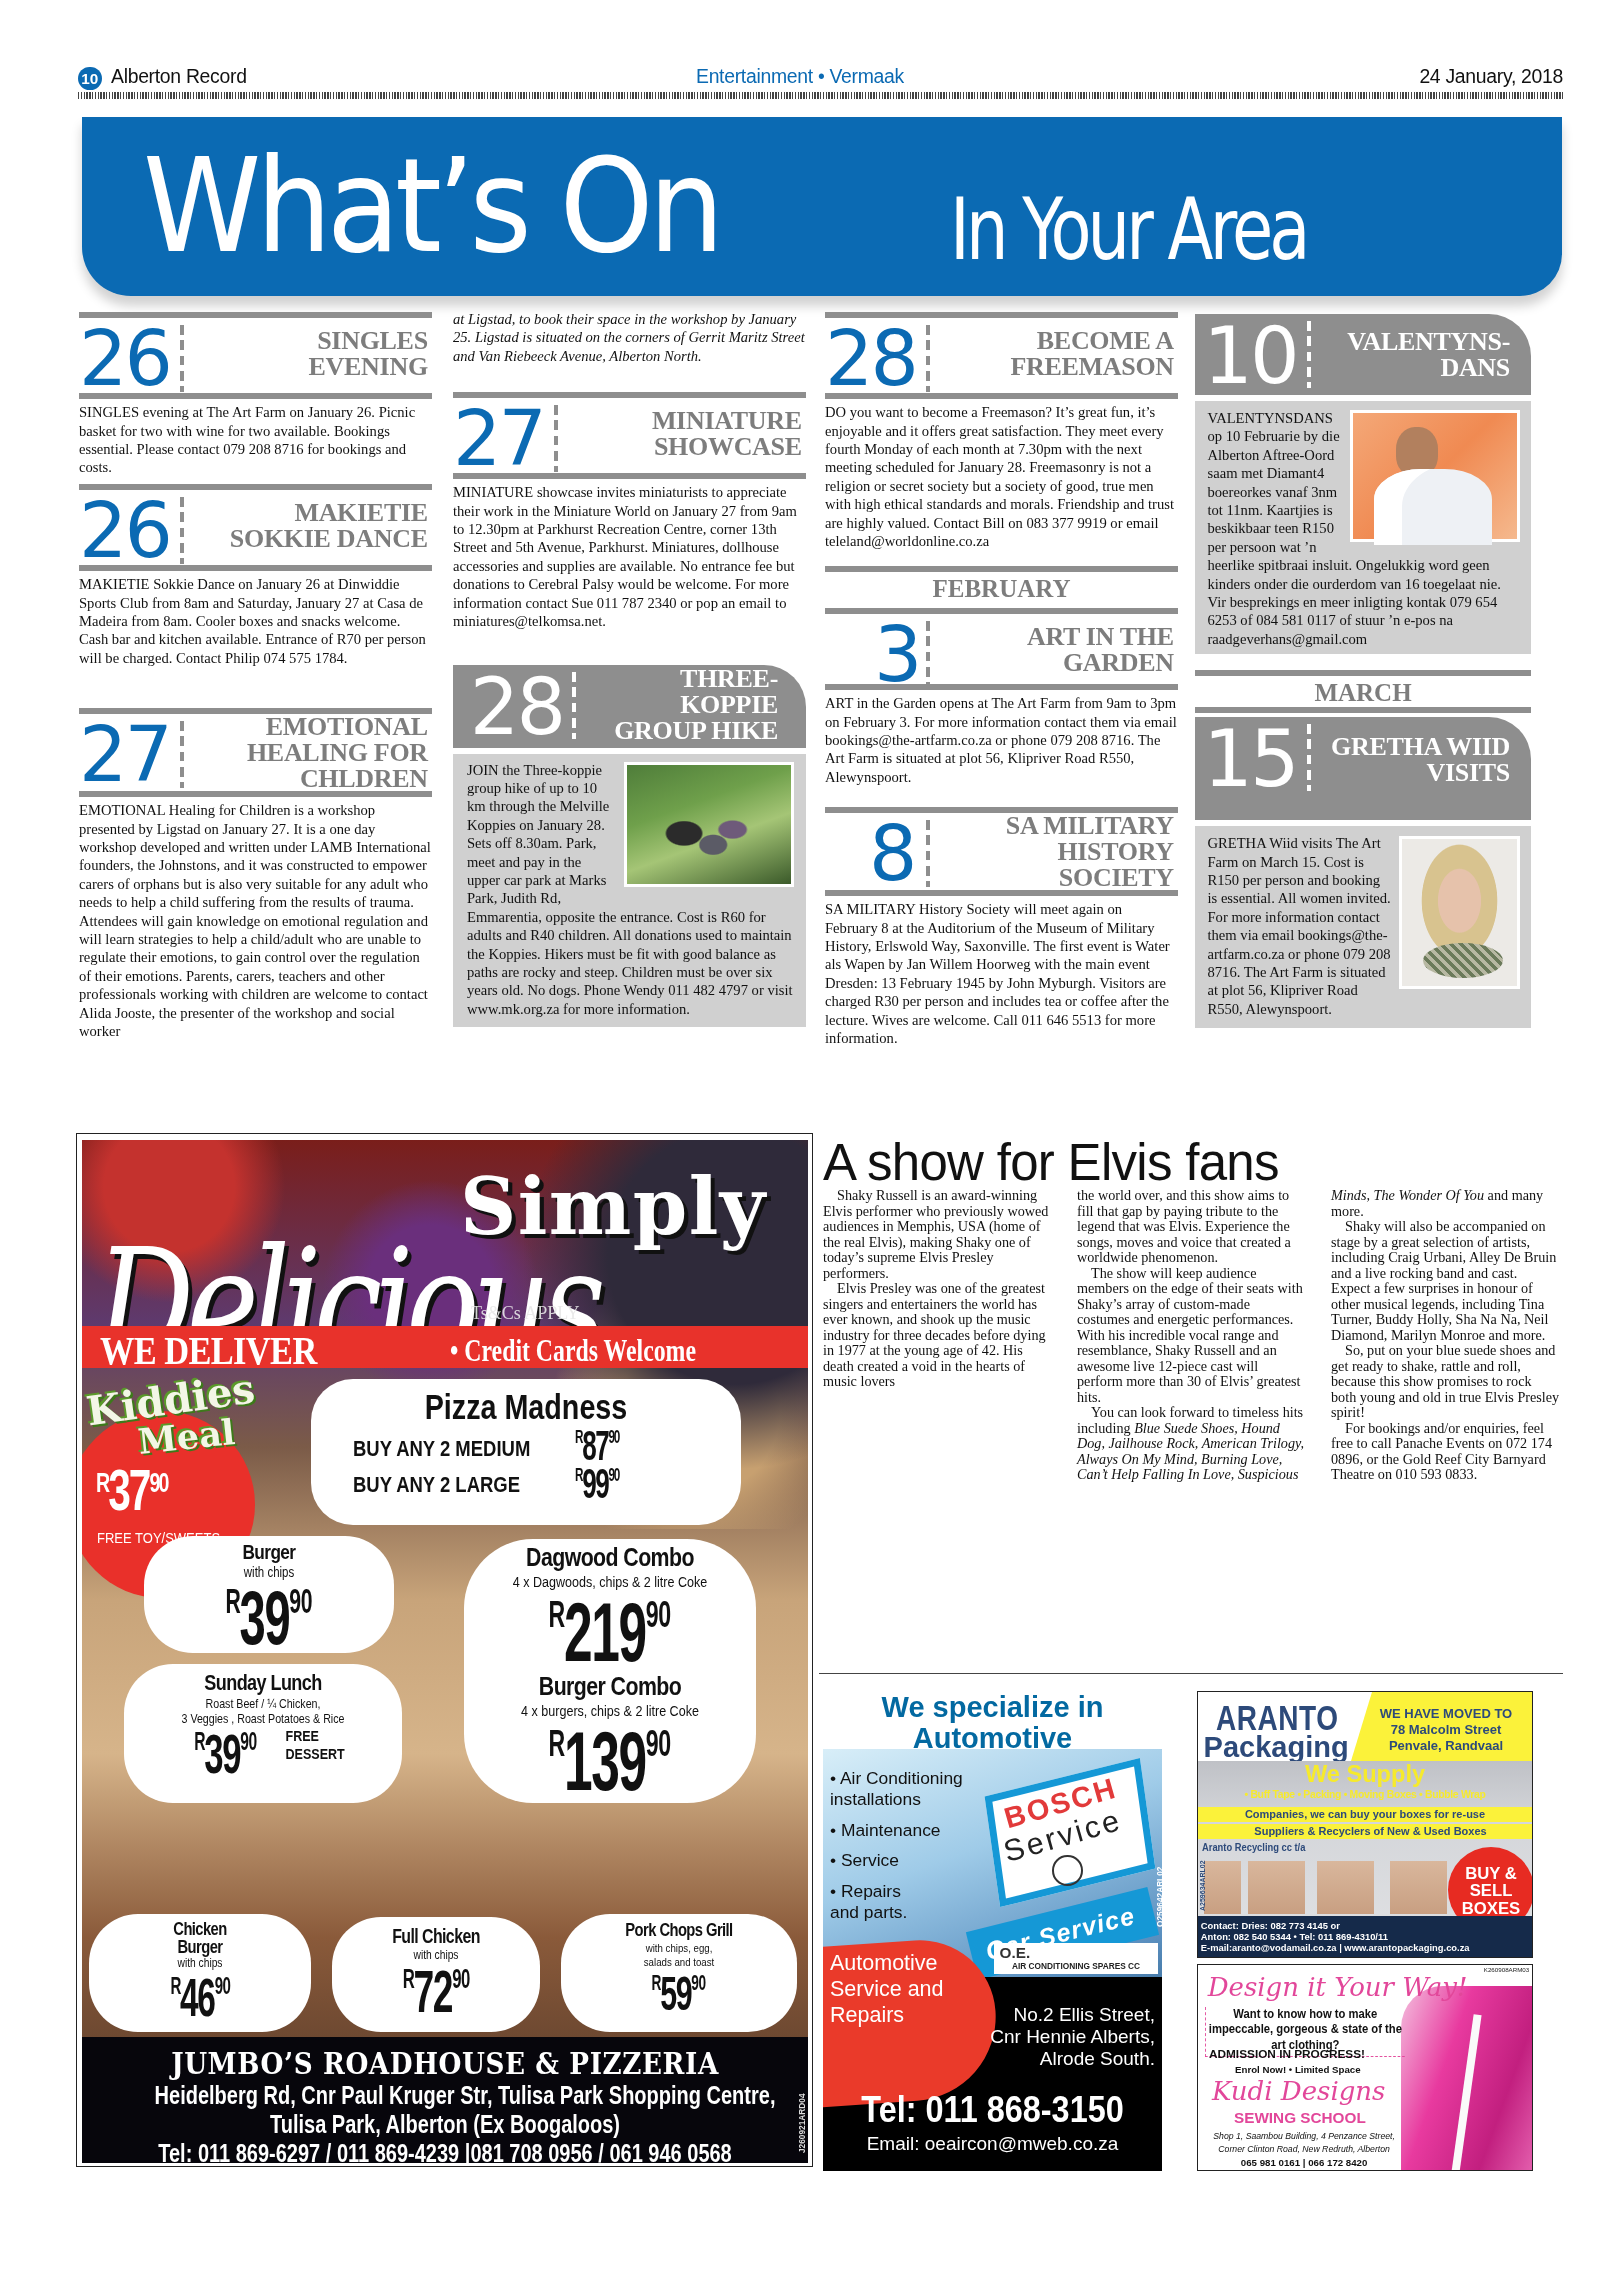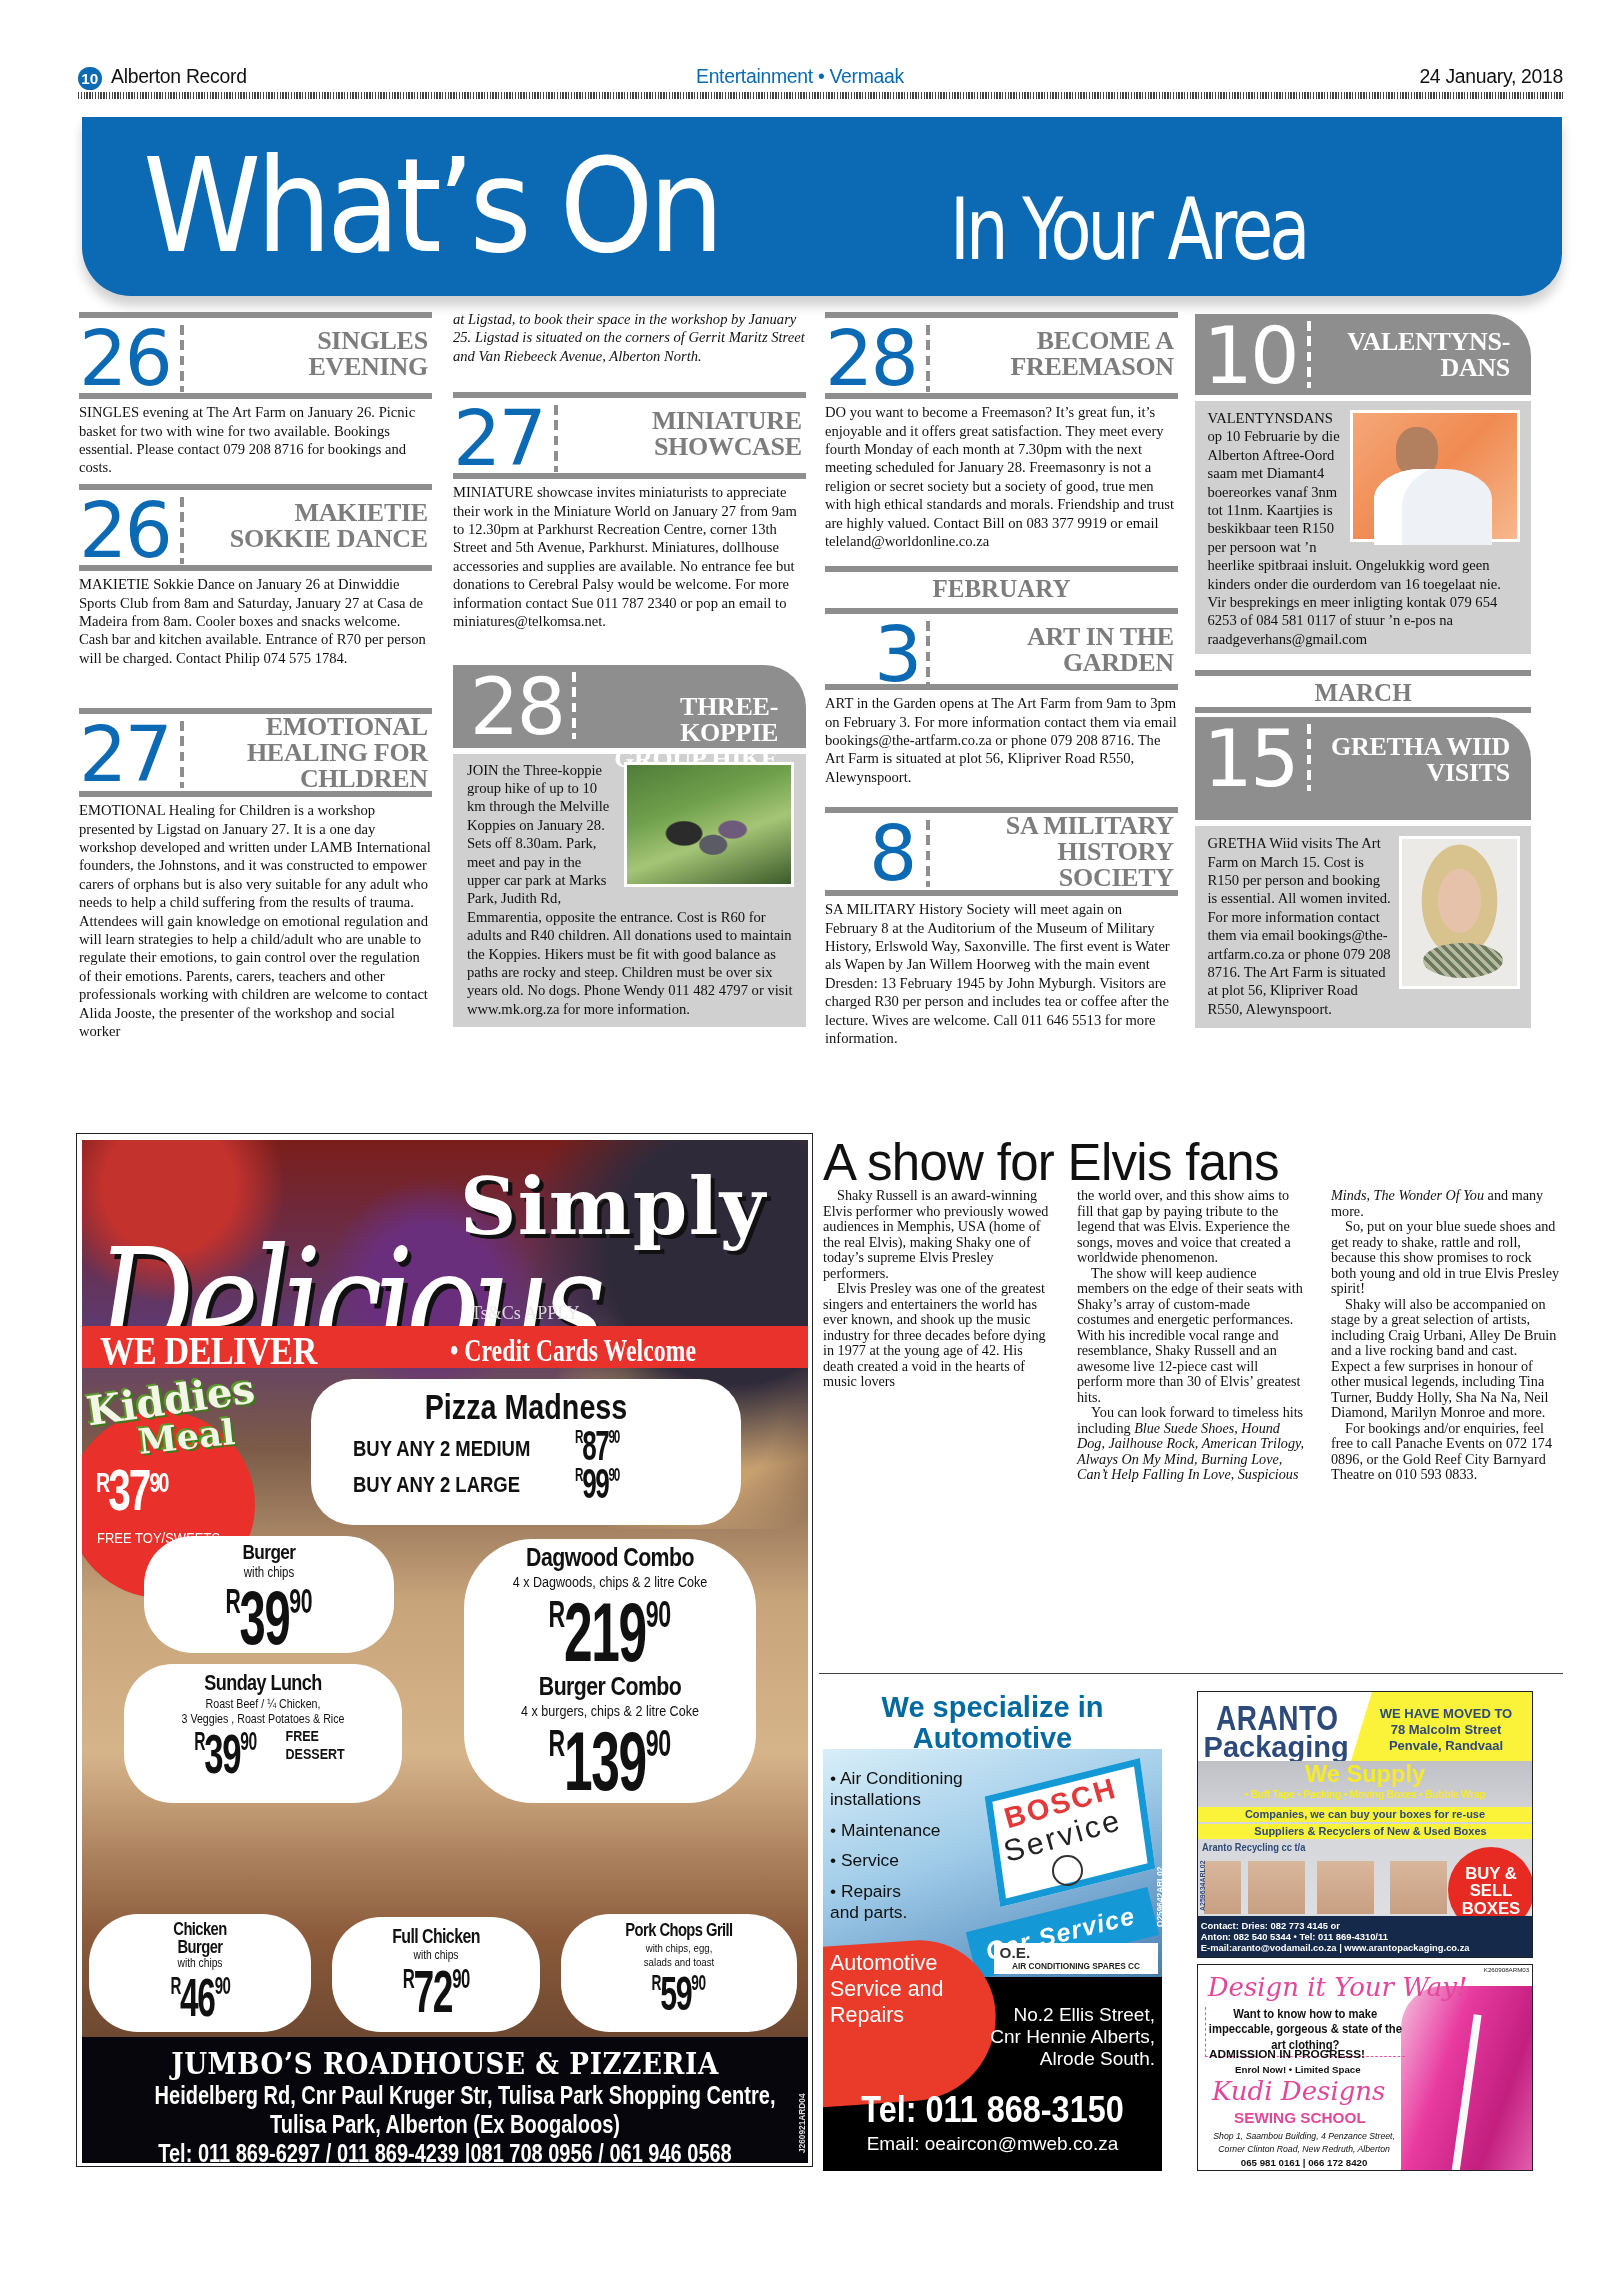--- a/index.html
+++ b/index.html
@@ -198,21 +198,21 @@
       <div class="ev-dash"></div>
       <div class="ev-title">MINIATURE
 SHOWCASE</div>
     </div>
     <div class="ev-body" style="height:186px;">MINIATURE showcase invites miniaturists to appreciate their work in the Miniature World on January 27 from 9am to 12.30pm at Parkhurst Recreation Centre, corner 13th Street and 5th Avenue, Parkhurst. Miniatures, dollhouse accessories and supplies are available. No entrance fee but donations to Cerebral Palsy would be welcome. For more information contact Sue 011 787 2340 or pop an email to miniatures@telkomsa.net.</div>
   </section>
   <section>
     <div class="ev-head grey" style="height:83px;">
       <div class="ev-num">28</div>
       <div class="ev-dash"></div>
-      <div class="ev-title" style="top:1.4px;margin-top:28px;">THREE-
+      <div class="ev-title" style="top:1.4px;">THREE-
 KOPPIE
 GROUP HIKE</div>
     </div>
     <div class="ev-box">
       <div class="photo photo-hike"></div>
       <span>JOIN the Three-koppie group hike of up to 10 km through the Melville Koppies on January 28. Sets off 8.30am. Park, meet and pay in the upper car park at Marks Park, Judith Rd, Emmarentia, opposite the entrance. Cost is R60 for adults and R40 children. All donations used to maintain the Koppies. Hikers must be fit with good balance as paths are rocky and steep. Children must be over six years old. No dogs. Phone Wendy 011 482 4797 or visit www.mk.org.za for more information.</span>
     </div>
   </section>
 </div>
 
@@ -357,22 +357,22 @@
     <p>Shaky Russell is an award-winning Elvis performer who previously wowed audiences in Memphis, USA (home of the real Elvis), making Shaky one of today’s supreme Elvis Presley performers.</p>
     <p>Elvis Presley was one of the greatest singers and entertainers the world has ever known, and shook up the music industry for three decades before dying in 1977 at the young age of 42. His death created a void in the hearts of music lovers</p>
   </div>
   <div class="elvis-col">
     <p class="first">the world over, and this show aims to fill that gap by paying tribute to the legend that was Elvis. Experience the songs, moves and voice that created a worldwide phenomenon.</p>
     <p>The show will keep audience members on the edge of their seats with Shaky’s array of custom-made costumes and energetic performances. With his incredible vocal range and resemblance, Shaky Russell and an awesome live 12-piece cast will perform more than 30 of Elvis’ greatest hits.</p>
     <p><span>You can look forward to timeless hits including </span><i>Blue Suede Shoes, Hound Dog, Jailhouse Rock, American Trilogy, Always On My Mind, Burning Love, Can’t Help Falling In Love, Suspicious</i></p>
   </div>
   <div class="elvis-col">
     <p class="first"><i>Minds, The Wonder Of You</i><span> and many more.</span></p>
+    <p>Shaky will also be accompanied on stage by a great selection of artists, including Craig Urbani, Alley De Bruin and a live rocking band and cast. Expect a few surprises in honour of other musical legends, including Tina Turner, Buddy Holly, Sha Na Na, Neil Diamond, Marilyn Monroe and more.</p>
     <p>So, put on your blue suede shoes and get ready to shake, rattle and roll, because this show promises to rock both young and old in true Elvis Presley spirit!</p>
-    <p>Shaky will also be accompanied on stage by a great selection of artists, including Craig Urbani, Alley De Bruin and a live rocking band and cast. Expect a few surprises in honour of other musical legends, including Tina Turner, Buddy Holly, Sha Na Na, Neil Diamond, Marilyn Monroe and more.</p>
     <p>For bookings and/or enquiries, feel free to call Panache Events on 072 174 0896, or the Gold Reef City Barnyard Theatre on 010 593 0833.</p>
   </div>
 </div>
 <div class="elvis-rule"></div>
 
 <div class="auto-ad">
   <div class="auto-head">
       <div>We specialize in</div>
       <div>Automotive</div>
     </div>

